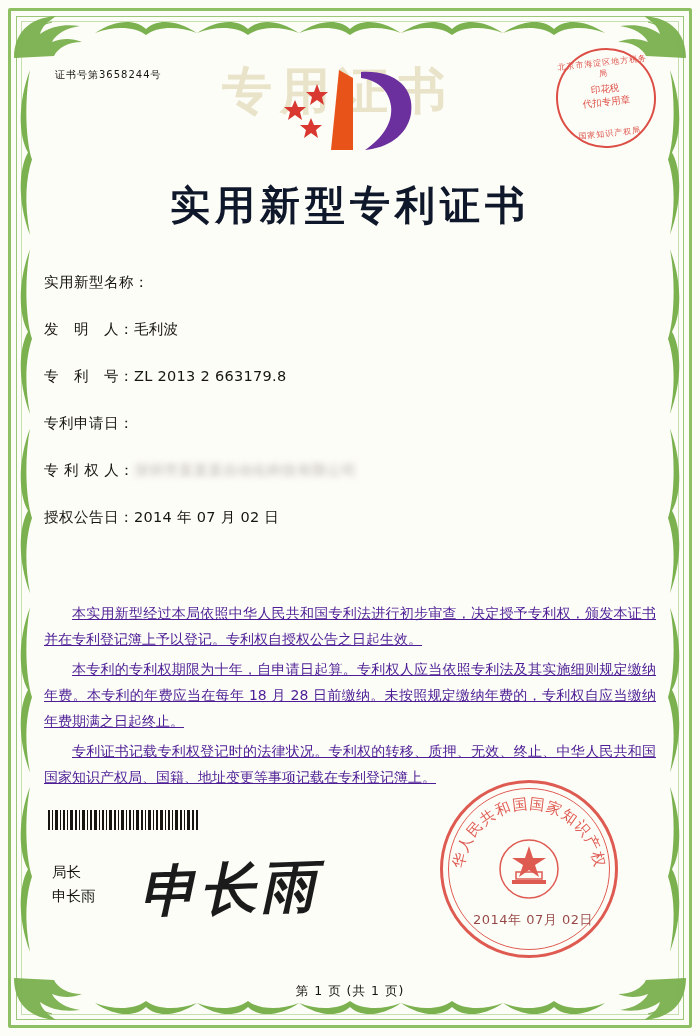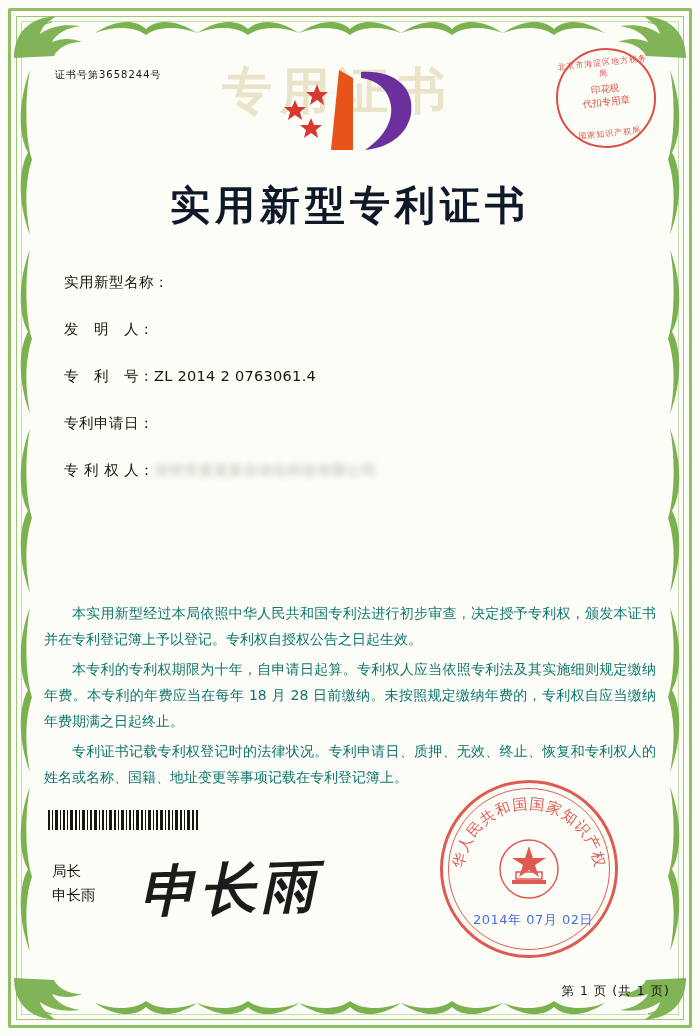--- a/index.html
+++ b/index.html
@@ -165,42 +165,42 @@
   .field {
     display: flex;
     align-items: flex-start;
     margin-bottom: 27px;
     line-height: 20px;
   }
   .field .flabel {
     flex: 0 0 auto;
     white-space: pre;
     letter-spacing: .5px;
-    margin-left: 20px;
   }
   .field .fvalue {
     flex: 1 1 auto;
     letter-spacing: .3px;
   }
   .field.blurred .fvalue {
     position: relative;
     color: #b9b2ad;
     filter: blur(3.2px);
   }
 
   
   .body-text {
     position: absolute;
     left: 14px;
     right: 14px;
     top: 570px;
     font-size: 14px;
     line-height: 26px;
-    color: #0f766e;
+    color: #4c1d95;
     text-align: justify;
+    text-decoration: underline;
   }
   .body-text p {
     margin: 0 0 4px 0;
     text-indent: 2em;
   }
 
   
   .barcode {
     position: absolute;
     left: 18px;
@@ -210,21 +210,20 @@
   }
 
   
   .sign-block {
     position: absolute;
     left: 22px;
     top: 830px;
     font-size: 14.5px;
     line-height: 24px;
     color: #16160f;
-    font-family: Liberation Mono, monospace;
   }
   .handwriting {
     position: absolute;
     left: 110px;
     top: 822px;
     font-size: 56px;
     font-family: "DejaVu Serif", "Liberation Serif", serif;
     font-style: italic;
     font-weight: bold;
     color: #1b1b1b;
@@ -260,30 +259,30 @@
     position: absolute;
     left: 0; top: 0;
     width: 172px; height: 172px;
   }
   .stamp-date {
     position: absolute;
     left: 8px; right: 0;
     bottom: 26px;
     text-align: center;
     font-size: 13px;
-    color: #1d4ed8;
+    color: #7f1d1d;
     letter-spacing: .5px;
   }
 
   
   .footer {
     position: absolute;
     left: 0; right: 0;
     bottom: 6px;
-    text-align: right;
+    text-align: center;
     font-size: 12.5px;
     color: #16160f;
     letter-spacing: 1px;
   }
 </style>
 </head>
 <body>
 
 <div id="certificate">
 
@@ -392,38 +391,43 @@
     </div>
 
     <div class="title">实用新型专利证书</div>
 
     <div class="fields">
       <div class="field">
         <span class="flabel">实用新型名称：</span>
       </div>
       <div class="field">
         <span class="flabel">发　明　人：</span>
+        <span class="fvalue">毛利波</span>
       </div>
       <div class="field">
         <span class="flabel">专　利　号：</span>
-        <span class="fvalue">ZL 2014 2 0763061.4</span>
+        <span class="fvalue">ZL 2013 2 663179.8</span>
       </div>
       <div class="field">
         <span class="flabel">专利申请日：</span>
       </div>
       <div class="field blurred">
         <span class="flabel">专 利 权 人：</span>
         <span class="fvalue">深圳市某某某自动化科技有限公司</span>
       </div>
+      <div class="field">
+        <span class="flabel">授权公告日：</span>
+        <span class="fvalue">2014 年 07 月 02 日</span>
+      </div>
     </div>
 
     <div class="body-text">
       <p>本实用新型经过本局依照中华人民共和国专利法进行初步审查，决定授予专利权，颁发本证书并在专利登记簿上予以登记。专利权自授权公告之日起生效。</p>
       <p>本专利的专利权期限为十年，自申请日起算。专利权人应当依照专利法及其实施细则规定缴纳年费。本专利的年费应当在每年 18 月 28 日前缴纳。未按照规定缴纳年费的，专利权自应当缴纳年费期满之日起终止。</p>
-      <p>专利证书记载专利权登记时的法律状况。专利申请日、质押、无效、终止、恢复和专利权人的姓名或名称、国籍、地址变更等事项记载在专利登记簿上。</p>
+      <p>专利证书记载专利权登记时的法律状况。专利权的转移、质押、无效、终止、中华人民共和国国家知识产权局、国籍、地址变更等事项记载在专利登记簿上。</p>
     </div>
 
     <div class="barcode">
       <svg width="150" height="20" viewBox="0 0 150 20">
         <g fill="#16160f">
           <rect x="0" y="0" width="2" height="20"></rect>
             <rect x="4" y="0" width="1" height="20"></rect>
           <rect x="7" y="0" width="3" height="20"></rect>
             <rect x="12" y="0" width="1" height="20"></rect>
           <rect x="15" y="0" width="2" height="20"></rect>

